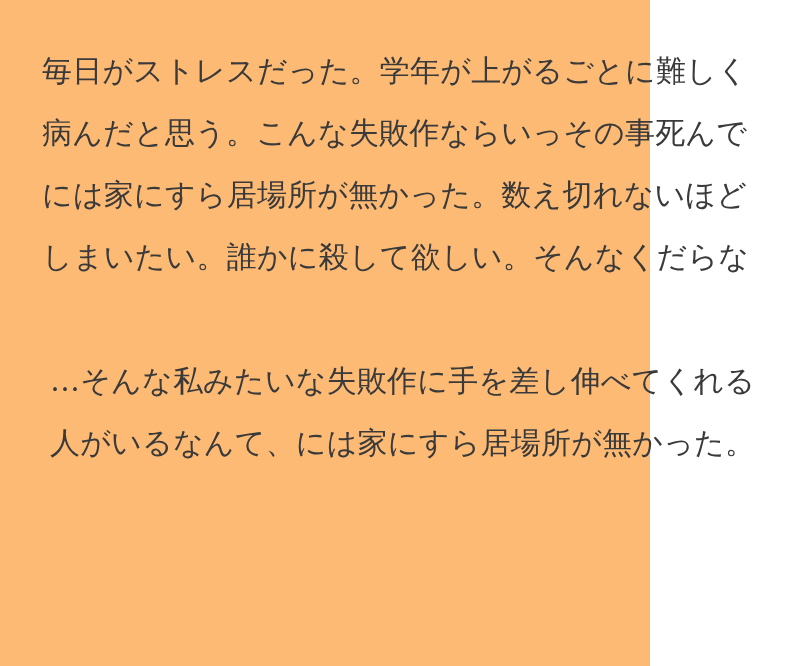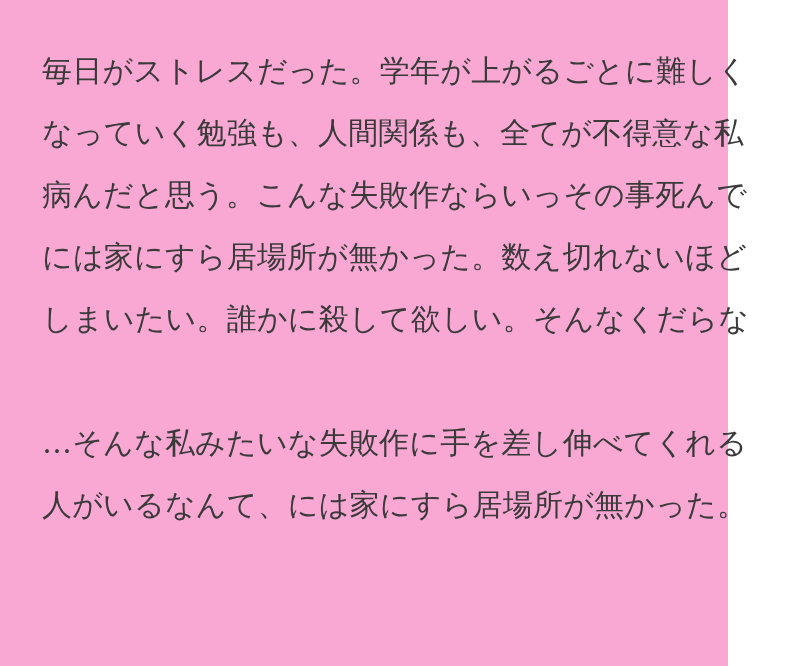--- a/index.html
+++ b/index.html
@@ -7,55 +7,55 @@
     padding: 0;
   }
   body {
     width: 799px;
     height: 666px;
     background: #ffffff;
     overflow: hidden;
   }
   .page {
     position: relative;
-    width: 728px;
+    width: 650px;
     height: 666px;
-    background: #f9a8d4;
+    background: #fdba74;
   }
   .text-block {
     position: absolute;
     left: 42px;
     top: 40px;
     width: 716px;
     font-family: "DejaVu Serif", "Liberation Serif", serif;
     font-size: 30px;
     line-height: 62px;
     letter-spacing: 0.2px;
     color: #3a3a3a;
     font-weight: 400;
   }
   .para {
     margin: 0;
   }
   .para + .para {
     margin-top: 62px; 
+    margin-left: 8px;
   }
   .line {
     display: block;
     white-space: nowrap;
   }
 </style>
 </head>
 <body style="background: rgb(255, 255, 255);">
 
 <div class="page">
   <div class="text-block" style="color: rgb(58, 58, 58);">
       <p class="para">
         <span class="line">毎日がストレスだった。学年が上がるごとに難しく</span>
-        <span class="line">なっていく勉強も、人間関係も、全てが不得意な私</span>
         <span class="line">病んだと思う。こんな失敗作ならいっその事死んで</span>
         <span class="line">には家にすら居場所が無かった。数え切れないほど</span>
         <span class="line">しまいたい。誰かに殺して欲しい。そんなくだらな</span>
       </p>
       <p class="para">
         <span class="line">…そんな私みたいな失敗作に手を差し伸べてくれる</span>
         <span class="line">人がいるなんて、には家にすら居場所が無かった。</span>
       </p>
     </div>
 </div>

